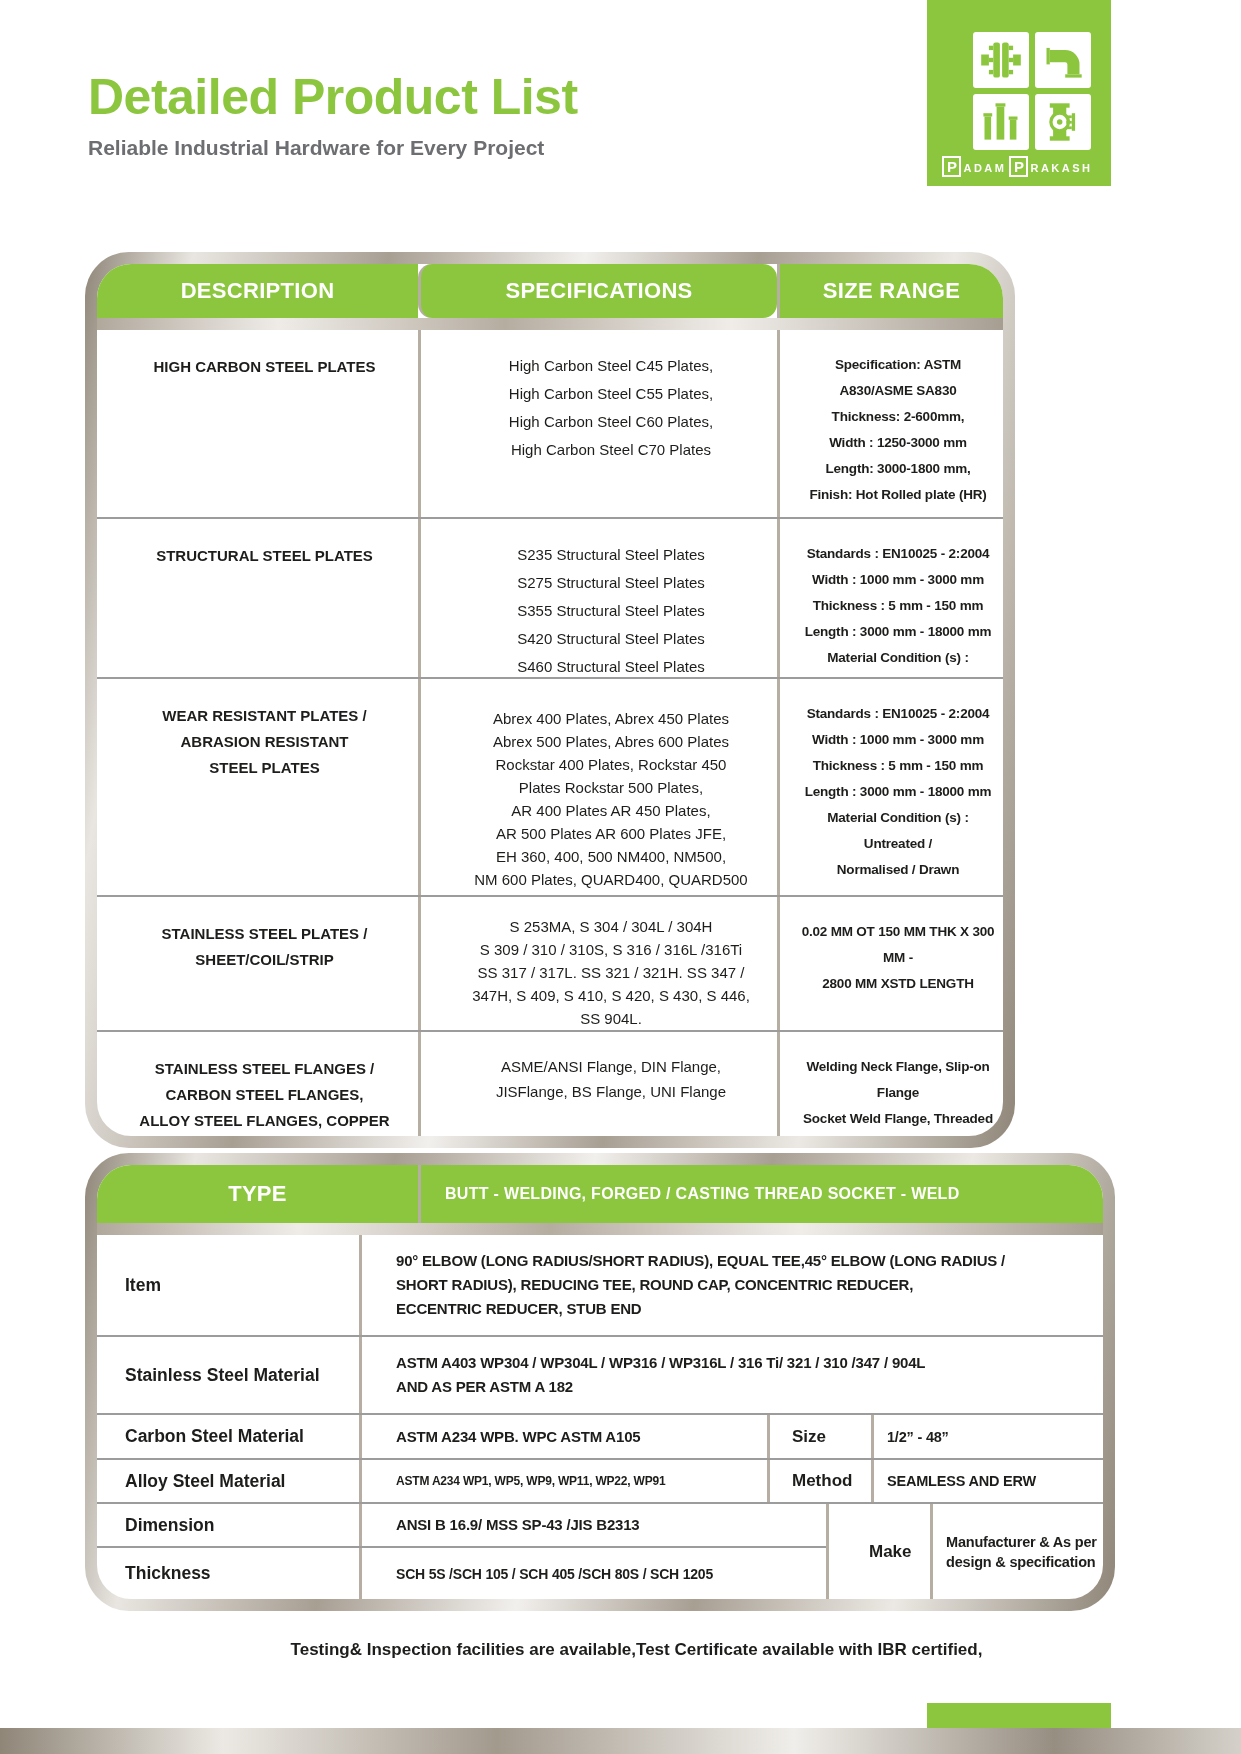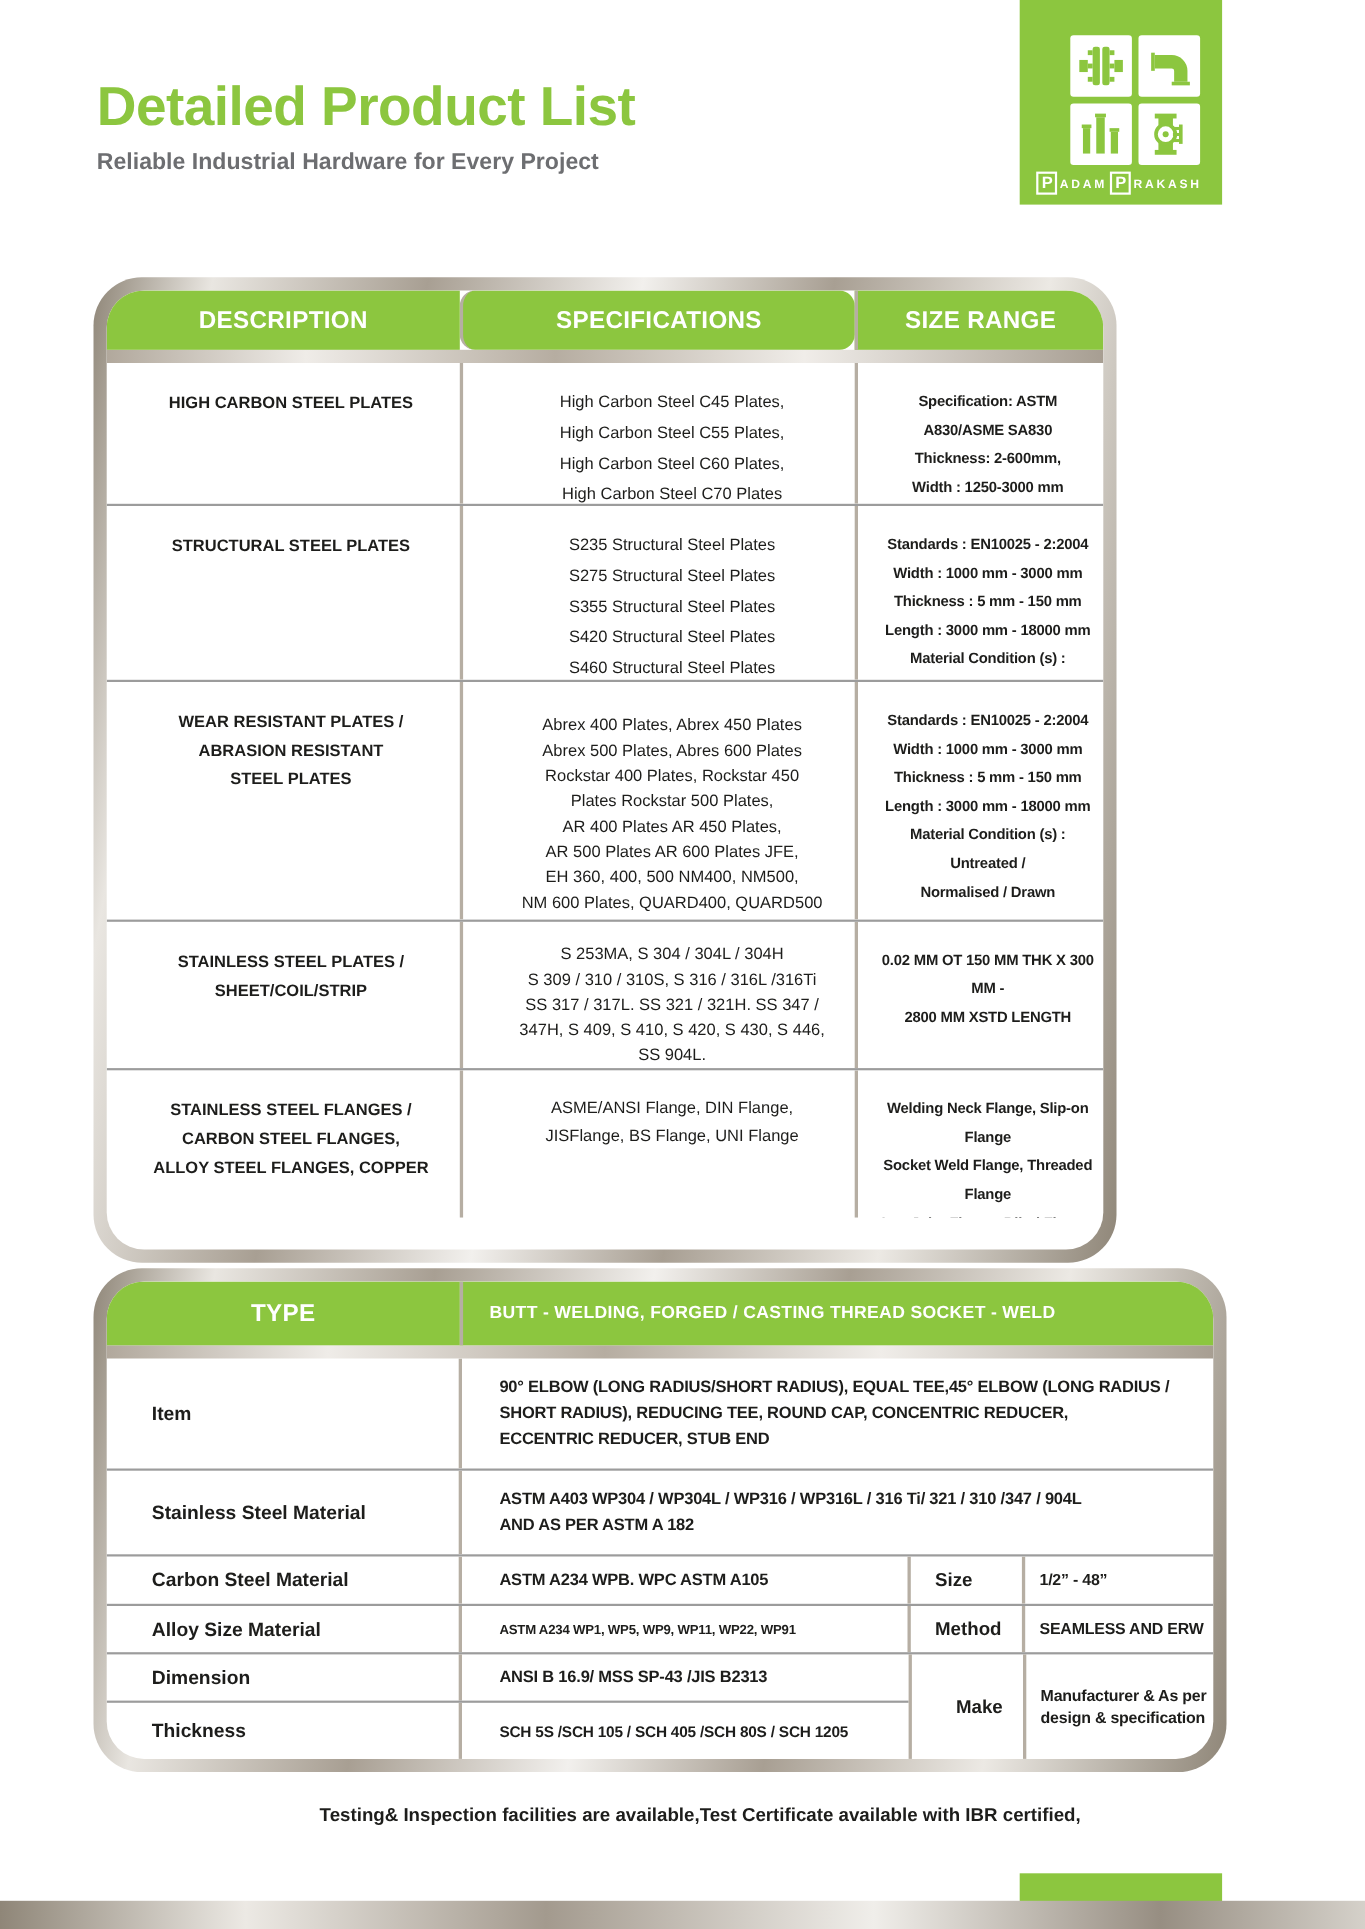--- a/index.html
+++ b/index.html
@@ -68,31 +68,31 @@
     height: 12px;
     background: linear-gradient(90deg,#b1a89c,#efece8 20%,#b6ada1 45%,#f0ede9 70%,#a79e92 100%);
   }
 
   
   .w-desc { width: 321px; }
   .w-spec { width: 359px; border-radius: 14px; }
   .w-size { flex: 1; }
   .r { display: flex; border-top: 2px solid #9c9c9c; overflow: hidden; }
   .r.first { border-top: none; }
-  .r1 { height: 128px; } .r2 { height: 160px; } .r3 { height: 218px; } .r4 { height: 135px; } .r5 { height: 136px; }
+  .r1 { height: 187px; } .r2 { height: 160px; } .r3 { height: 218px; } .r4 { height: 135px; } .r5 { height: 136px; }
   .c { white-space: pre-line; }
   .c-desc { width: 321px; padding: 24px 14px 0 28px; font-weight: bold; font-size: 15px; line-height: 26px; }
   .c-spec { width: 359px; padding: 22px 12px 0 36px; font-size: 15px; line-height: 28px; border-left: 3px solid #b6aea3; }
   .c-size { flex: 1; padding: 22px 8px 0 21px; font-weight: bold; font-size: 13.5px; letter-spacing: -0.2px; line-height: 26px; border-left: 3px solid #b6aea3; }
 
   
   .th-type { width: 321px; }
   .th-process { flex: 1; justify-content: flex-start; padding-left: 24px; font-size: 16px; text-align: center; }
   .lab {
-    width: 320px; font-weight: bold; font-size: 17.5px; padding-left: 41px;
+    width: 262px; font-weight: bold; font-size: 17.5px; padding-left: 28px;
     display: flex; align-items: center; text-align: right;
   }
   .val {
     border-left: 3px solid #b6aea3; font-weight: bold; font-size: 15px; letter-spacing: -0.2px;
     display: flex; align-items: center; padding-left: 34px; padding-right: 10px;
     white-space: pre-line; line-height: 24px;
   }
   .val-wide { flex: 1; }
   .val-spec { width: 408px; }
   .sizelab {
@@ -291,21 +291,21 @@
       </div>
 
       <div class="r r-cb">
         <div class="lab">Carbon Steel Material</div>
         <div class="val val-spec">ASTM A234 WPB. WPC ASTM A105</div>
         <div class="sizelab">Size</div>
         <div class="sizeval">1/2” - 48”</div>
       </div>
 
       <div class="r r-al">
-        <div class="lab">Alloy Size Material</div>
+        <div class="lab">Alloy Steel Material</div>
         <div class="val val-spec" style="font-size:12px;">ASTM A234 WP1, WP5, WP9, WP11, WP22, WP91</div>
         <div class="sizelab">Method</div>
         <div class="sizeval">SEAMLESS AND ERW</div>
       </div>
 
       <div class="r-bottom">
         <div class="bl">
           <div class="bl-row bl-dim">
             <div class="lab">Dimension</div>
             <div class="val val-spec">ANSI B 16.9/ MSS SP-43 /JIS B2313</div>

